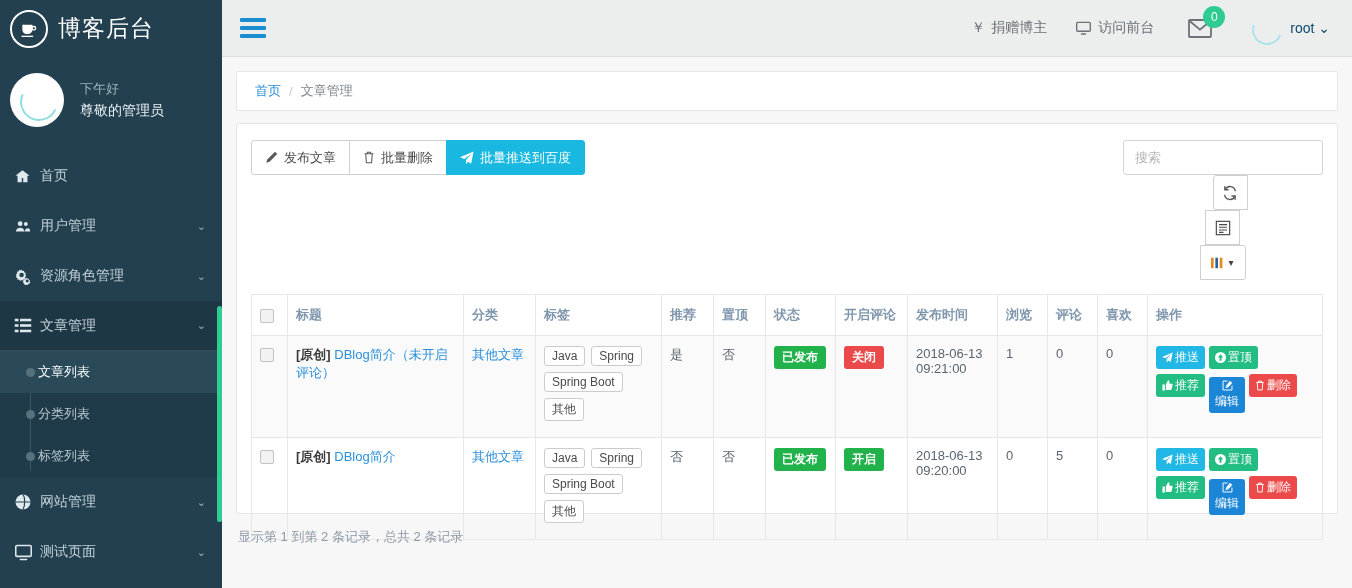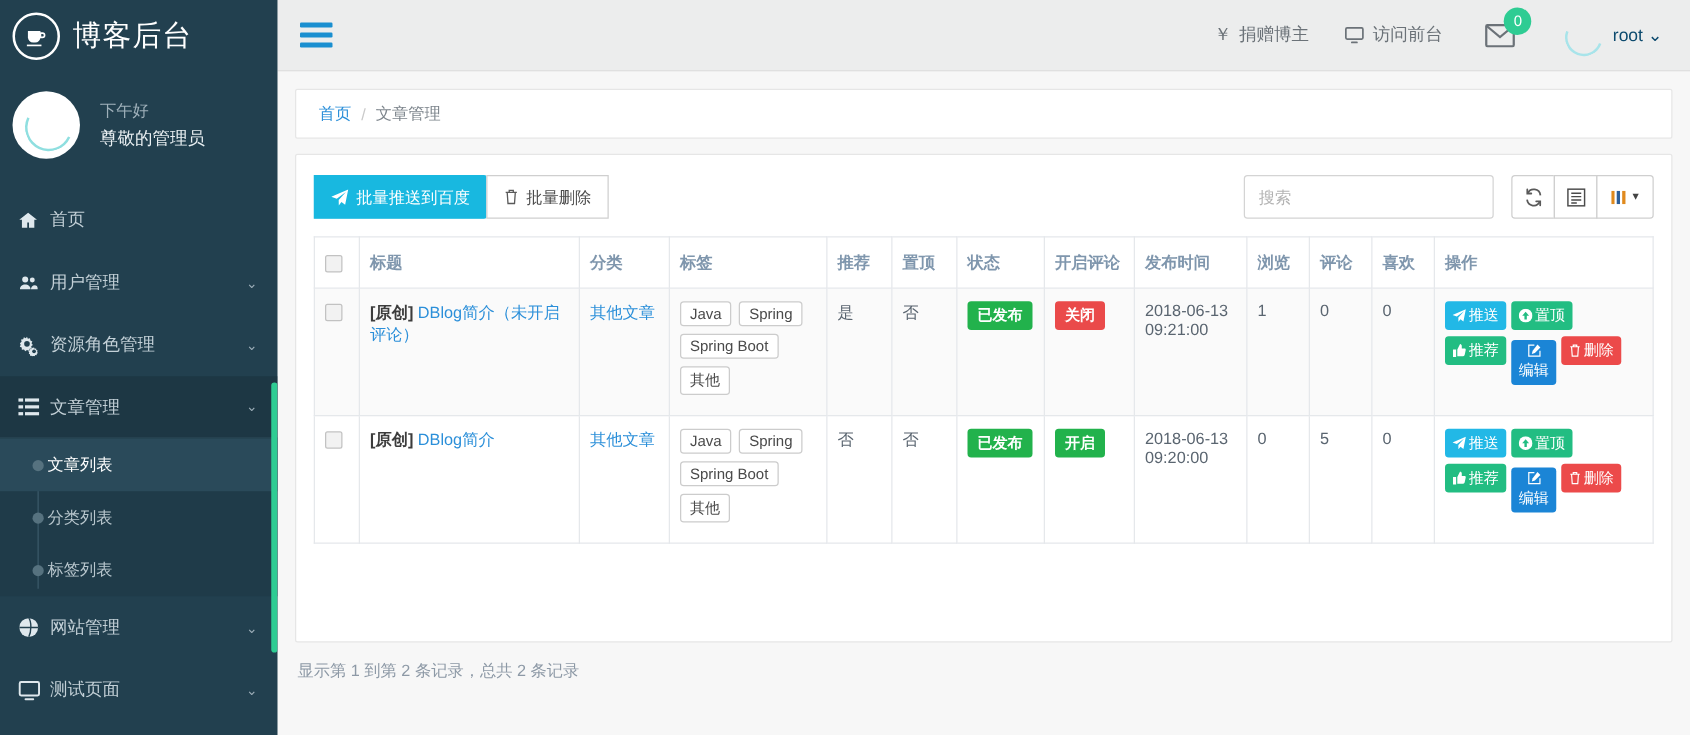--- a/index.html
+++ b/index.html
@@ -118,21 +118,21 @@
   }
   .toolbar { display:flex; align-items:flex-start; }
   .btn-group { display:flex; }
   .tbtn {
     height:35px; padding:0 13px; display:flex; align-items:center; gap:6px;
     background:#fff; border:1px solid #cfcfcf; color:#4a4a4a; font-size:13px; cursor:pointer;
     margin-left:-1px;
   }
   .tbtn:first-child { margin-left:0; border-radius:3px 0 0 3px; }
   .tbtn.primary { background:#18b8e0; border-color:#18b8e0; color:#fff; border-radius:0 3px 3px 0; }
-  .tb-right { margin-left:auto; display:flex; align-items:center; }
+  .tb-right { margin-left:auto; display:flex; align-items:center;flex-direction:column; }
   .searchbox {
     width:200px; height:35px; border:1px solid #d4d4d4; border-radius:3px;
     padding:0 11px; font-size:13px; color:#555; outline:none;
     font-family:"Liberation Sans","DejaVu Sans",sans-serif;
   }
   .searchbox::placeholder { color:#b3b3b3; }
   .iconbtn {
     width:35px; height:35px; border:1px solid #cfcfcf; background:#fff; cursor:pointer;
     display:flex; align-items:center; justify-content:center; margin-left:-1px;
   }
@@ -344,35 +344,43 @@
       <div class="crumb-box">
         <span class="crumb-link">首页</span>
         <span class="crumb-sep">/</span>
         <span class="crumb-cur">文章管理</span>
       </div>
 
       <div class="panel">
 
         <div class="toolbar">
           <div class="btn-group">
-            <div class="tbtn primary">
+            <div class="tbtn">
               <span>
-                <svg width="14" height="14" viewBox="0 0 16 16" fill="#fff">
-                    <path d="M15.5.6 0 7.2l5 1.9L13.4 3 6.8 10.2l.1 5 2.4-3 3.4 2.5z"></path>
+                <svg width="13" height="13" viewBox="0 0 16 16" fill="#5a5a5a">
+                    <path d="M12.3.9 15.1 3.7 5.6 13.2 1.6 14.4 2.8 10.4z"></path>
                   </svg>
               </span>
-              <span>批量推送到百度</span>
+              <span>发布文章</span>
             </div>
             <div class="tbtn">
               <span>
                 <svg width="12" height="13" viewBox="0 0 14 16" fill="none" stroke="#5a5a5a" stroke-width="1.3">
                   <path d="M1.5 3.5h11M5 3.5V1.6h4v1.9M3 3.5l.8 11h6.4l.8-11"></path>
                 </svg>
               </span>
               <span>批量删除</span>
+            </div>
+            <div class="tbtn primary">
+              <span>
+                <svg width="14" height="14" viewBox="0 0 16 16" fill="#fff">
+                    <path d="M15.5.6 0 7.2l5 1.9L13.4 3 6.8 10.2l.1 5 2.4-3 3.4 2.5z"></path>
+                  </svg>
+              </span>
+              <span>批量推送到百度</span>
             </div>
           </div>
 
           <div class="tb-right">
             <input class="searchbox" placeholder="搜索" style="">
             <div class="iconbtn">
               <span>
                 <svg width="16" height="16" viewBox="0 0 18 18" fill="none" stroke="#5a5a5a" stroke-width="1.6">
                   <path d="M15 7A6 6 0 0 0 3.6 5.2"></path>
                     <path d="M3 11a6 6 0 0 0 11.4 1.8"></path>

